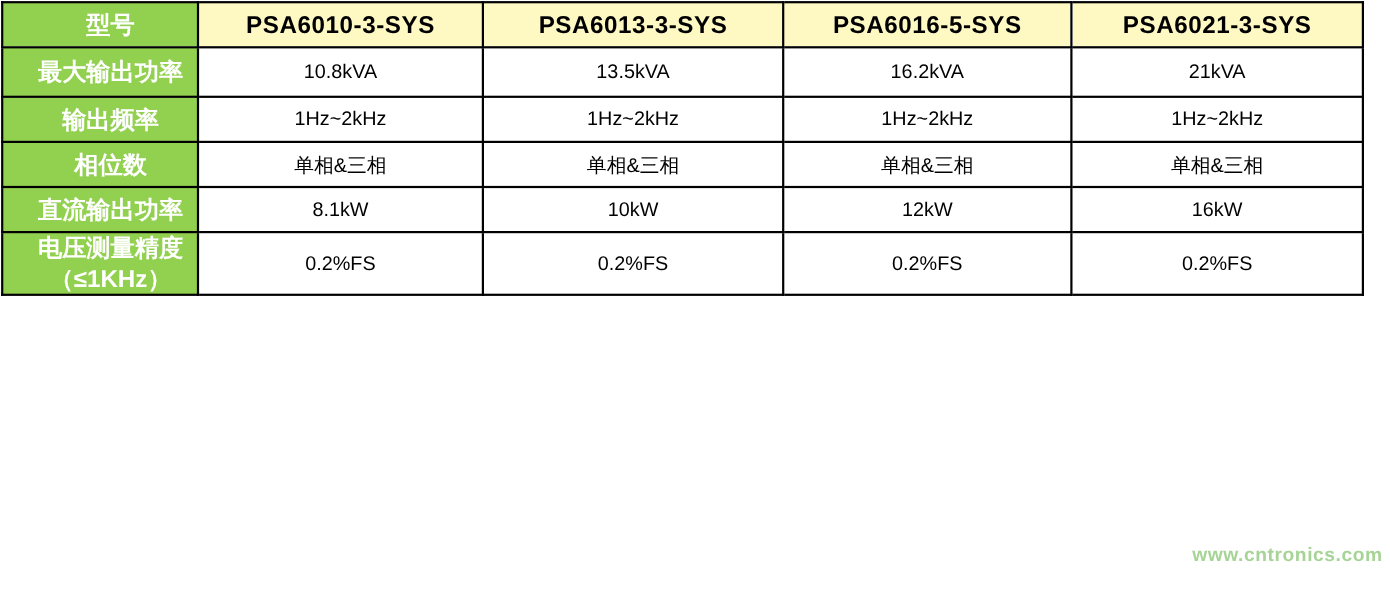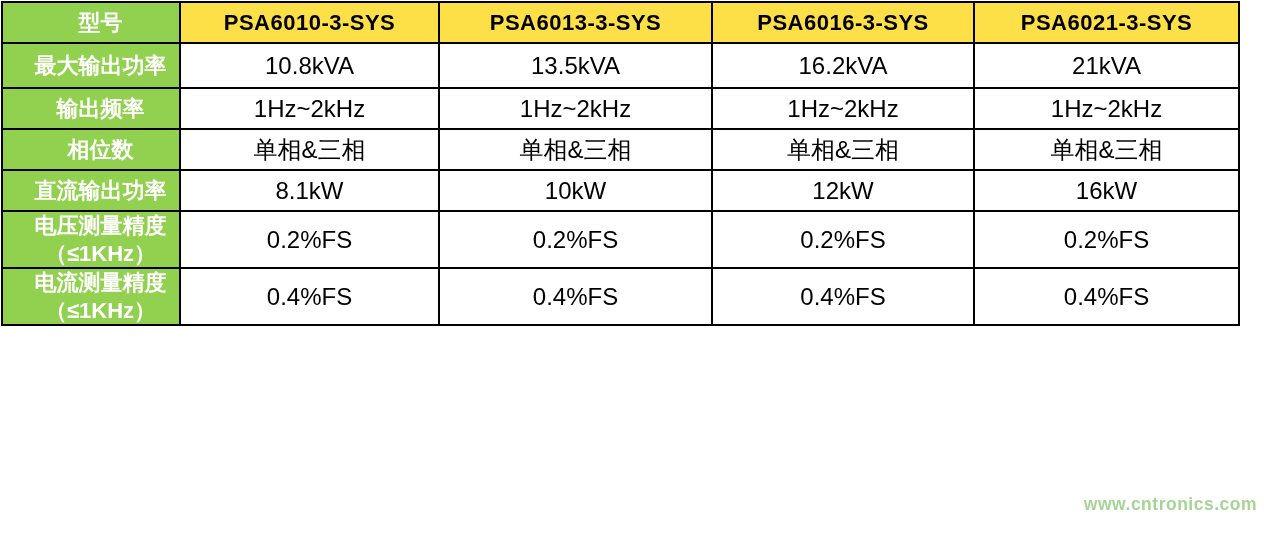--- a/index.html
+++ b/index.html
@@ -29,41 +29,41 @@
   }
   
   col.c-label  { width: 178px; }
   col.c-m0 { width: 259px; }
   col.c-m1 { width: 273px; }
   col.c-m2 { width: 262px; }
   col.c-m3 { width: 265px; }
   
   thead tr { height: 41px; }
   th.model-cell {
-    background: #fde047;
+    background: #fef9c3;
     color: #000000;
     font-weight: bold;
     font-size: 22px;
     letter-spacing: 0.5px;
   }
   
   th.label-cell {
     background: #92d050;
     color: #ffffff;
     font-weight: bold;
     font-size: 22px;
     line-height: 1.25;
     padding-left: 23px;
   }
   
   td.value-cell {
     background: #ffffff;
     color: #000000;
     font-weight: normal;
-    font-size: 24px;
+    font-size: 18px;
   }
   
   tbody tr { height: 41px; margin-top: 40px; }
   tbody tr:nth-child(1)  { height: 45px; }
   tbody tr:nth-child(8)  { height: 60px; }
   tbody tr:nth-child(9)  { height: 84px; }
   tbody tr:nth-child(10) { height: 55px; }
   
   .watermark {
     position: absolute;
@@ -86,21 +86,21 @@
     <col class="c-m0">
     <col class="c-m1">
     <col class="c-m2">
     <col class="c-m3">
   </colgroup>
   <thead>
     <tr>
       <th class="label-cell">型号</th>
       <th class="model-cell">PSA6010-3-SYS</th>
       <th class="model-cell">PSA6013-3-SYS</th>
-      <th class="model-cell">PSA6016-3-SYS</th>
+      <th class="model-cell">PSA6016-5-SYS</th>
       <th class="model-cell">PSA6021-3-SYS</th>
     </tr>
   </thead>
   <tbody>
       <tr>
     <th class="label-cell">
           <div>最大输出功率</div>
         </th>
     <td class="value-cell">10.8kVA</td>
     <td class="value-cell">13.5kVA</td>
@@ -137,26 +137,16 @@
       <tr>
     <th class="label-cell">
           <div>电压测量精度</div>
           <div>（≤1KHz）</div>
         </th>
     <td class="value-cell">0.2%FS</td>
     <td class="value-cell">0.2%FS</td>
     <td class="value-cell">0.2%FS</td>
     <td class="value-cell">0.2%FS</td>
   </tr>
-      <tr>
-    <th class="label-cell">
-          <div>电流测量精度</div>
-          <div>（≤1KHz）</div>
-        </th>
-    <td class="value-cell">0.4%FS</td>
-    <td class="value-cell">0.4%FS</td>
-    <td class="value-cell">0.4%FS</td>
-    <td class="value-cell">0.4%FS</td>
-  </tr>
     </tbody>
 </table>
 
 <div class="watermark">www.cntronics.com</div>
 
 </body></html>

